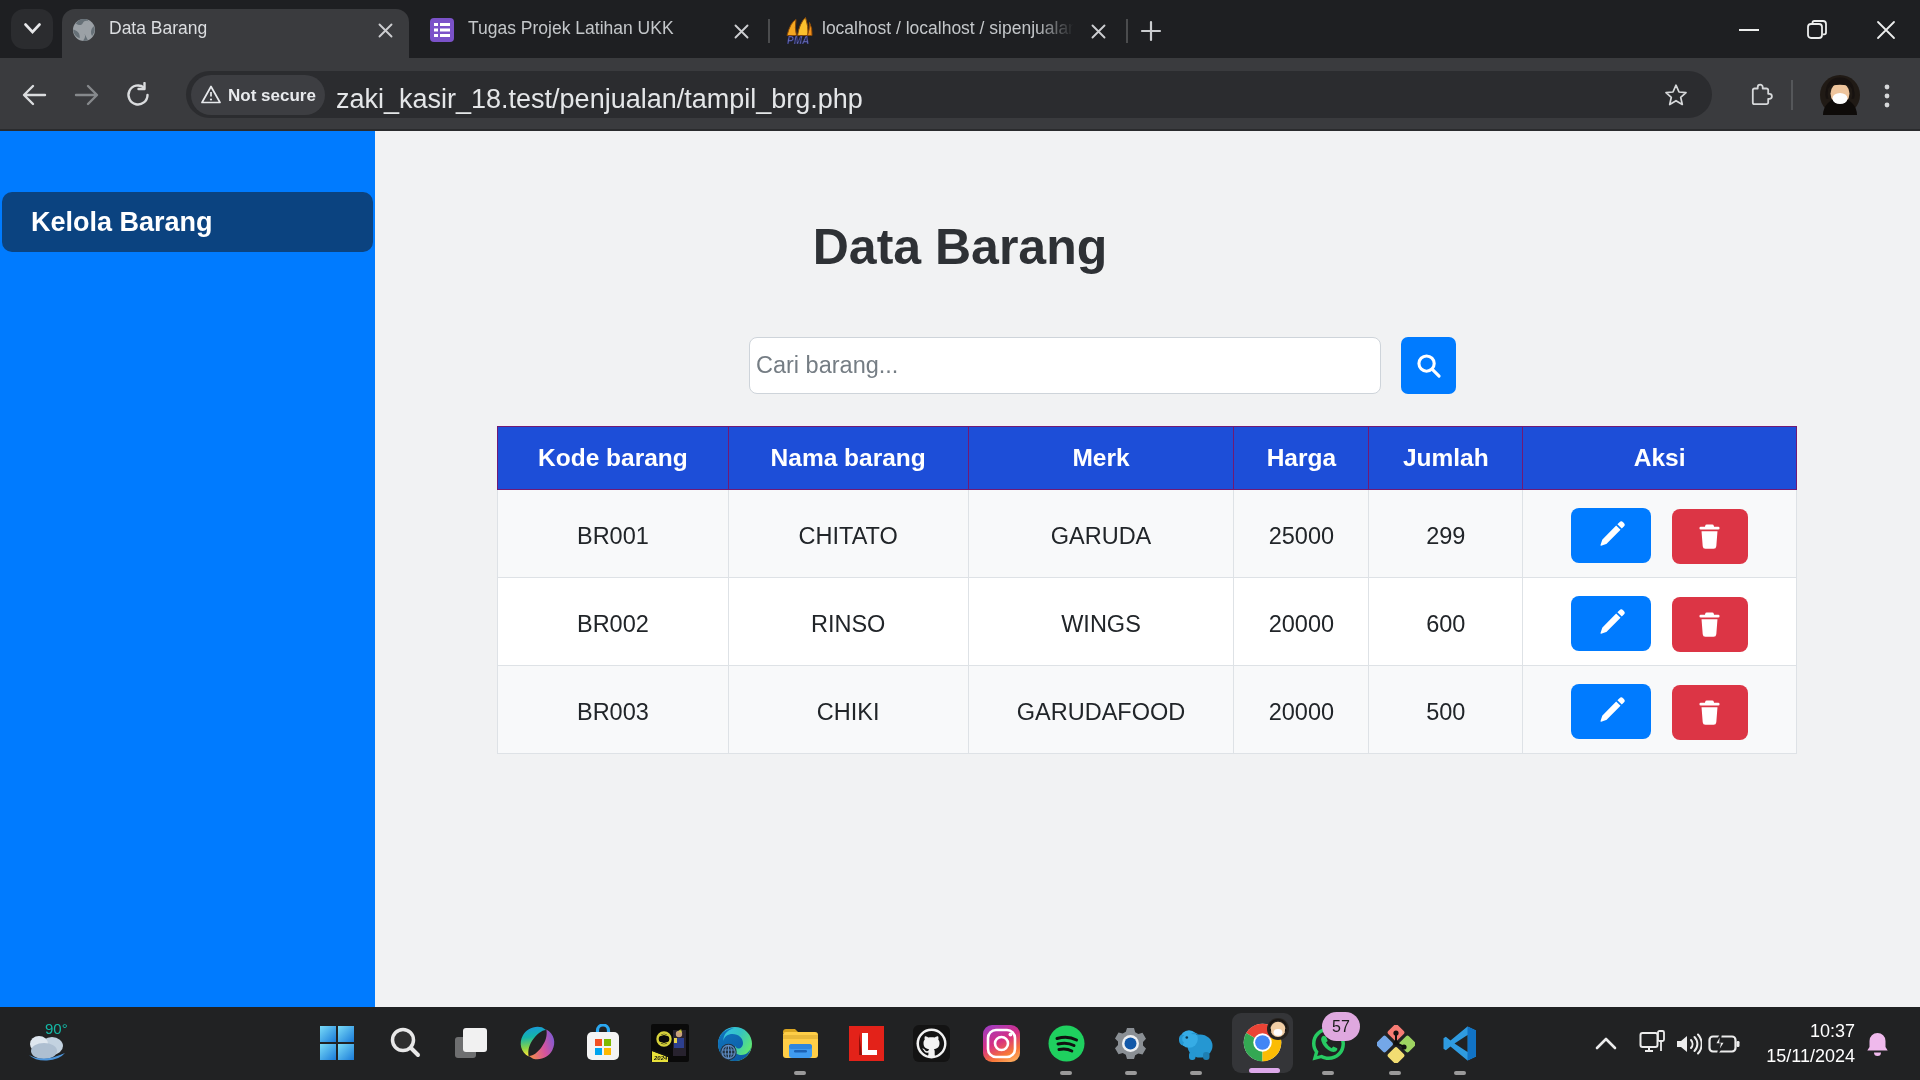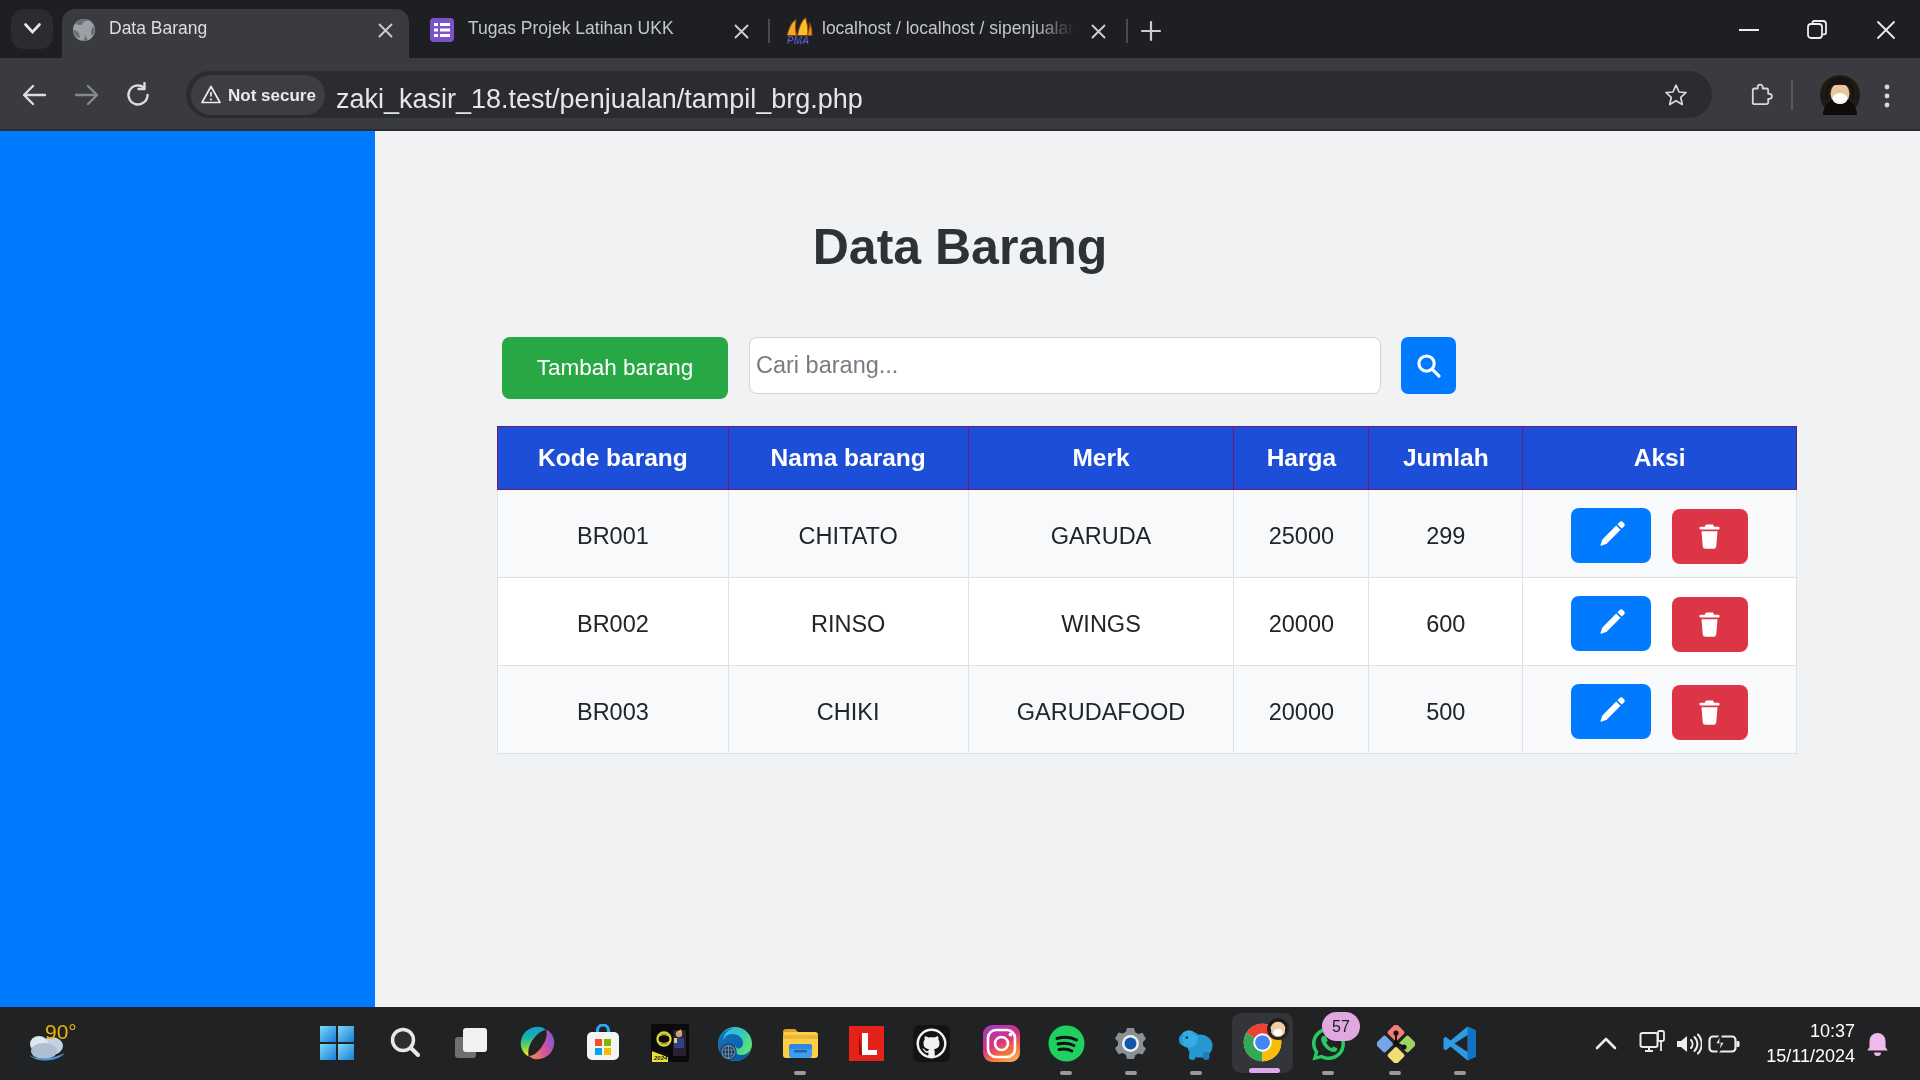--- a/index.html
+++ b/index.html
@@ -153,22 +153,22 @@
   <ellipse cx="20" cy="23.5" rx="7.5" ry="5.5" fill="#fdfdfd"></ellipse>
 </svg>
 <svg class="abs" style="left:1884px;top:84px" width="6" height="24" viewBox="0 0 6 24">
     <circle cx="3" cy="3" r="2.4" fill="#d6d8da"></circle>
     <circle cx="3" cy="12" r="2.4" fill="#d6d8da"></circle>
     <circle cx="3" cy="21" r="2.4" fill="#d6d8da"></circle>
   </svg>
 
 <div id="page" class="abs">
   <div id="sidebar" class="abs"></div>
+  <div id="sbtn1" class="sbtn abs">Kelola Barang</div>
   <div id="h1" class="abs">Data Barang</div>
-  <div id="btn-add" class="abs">Tambah barang</div>
   <div id="search-input" class="abs">Cari barang...</div>
   <div id="btn-search" class="abs">
     <svg width="26" height="26" viewBox="0 0 16 16">
         <circle cx="6.5" cy="6.5" r="4.7" fill="none" stroke="#fff" stroke-width="1.9"></circle>
         <path d="M10.2 10.2 L14.2 14.2" stroke="#fff" stroke-width="1.9" stroke-linecap="round"></path>
       </svg>
   </div>
 
   <table id="tbl" class="abs">
     <colgroup>
@@ -253,21 +253,21 @@
 </div>
 
 <div id="taskbar" class="abs"></div>
 
 <svg class="abs" style="left:27px;top:1029px" width="42" height="36" viewBox="0 0 42 36">
   <ellipse cx="25" cy="17" rx="11" ry="9" fill="#c3d2e0"></ellipse>
   <ellipse cx="12" cy="15" rx="9" ry="8" fill="#dfe7ef"></ellipse>
   <ellipse cx="17" cy="22" rx="13" ry="8" fill="#aebfd1"></ellipse>
   <path d="M2 26 Q16 34 38 24 Q32 31 20 31.5 Q8 32 2 26 Z" fill="#4d96dd"></path>
 </svg>
-<div class="abs" style="left:45px;top:1020px;font-size:21px;color:#eab308;">90°</div>
+<div class="abs" style="left:45px;top:1020px;font-size:15px;color:#14b8a6;">90°</div>
 
 <svg class="abs" style="left:320px;top:1026px" width="34" height="34" viewBox="0 0 34 34">
   <defs>
       <linearGradient id="wg" x1="0" y1="0" x2="1" y2="1">
         <stop offset="0" stop-color="#7adcf8"></stop>
         <stop offset="1" stop-color="#1a7bd9"></stop>
       </linearGradient>
     </defs>
   <rect x="0" y="0" width="16" height="16" fill="url(#wg)"></rect>
     <rect x="18" y="0" width="16" height="16" fill="url(#wg)"></rect>

